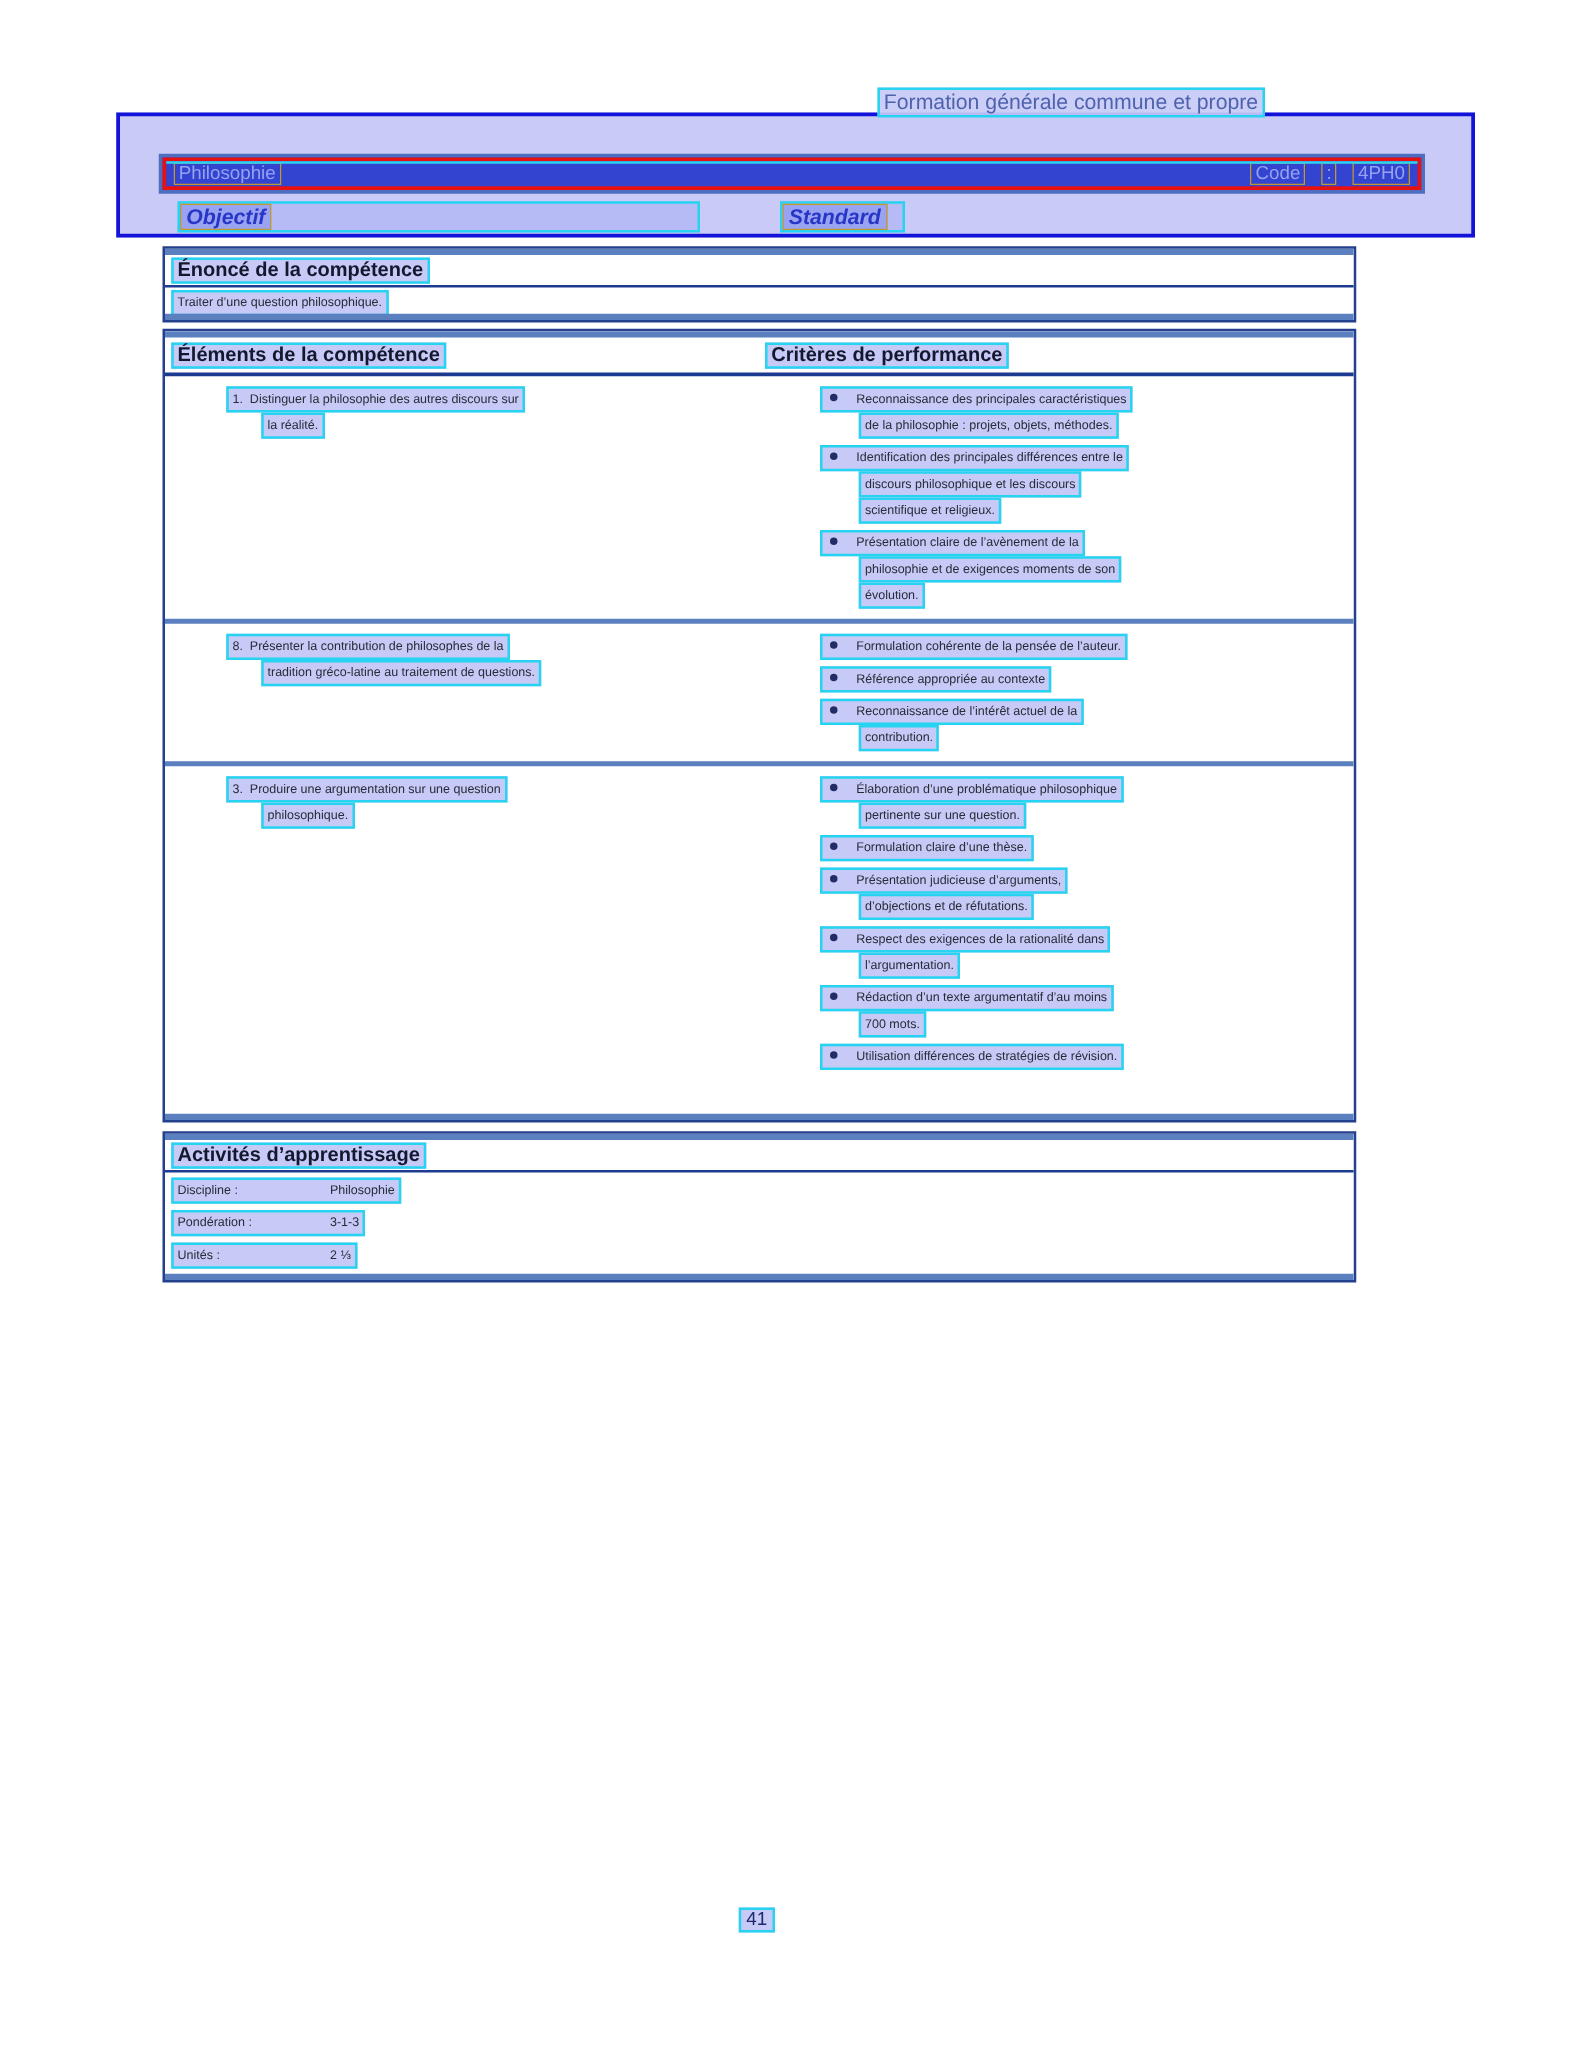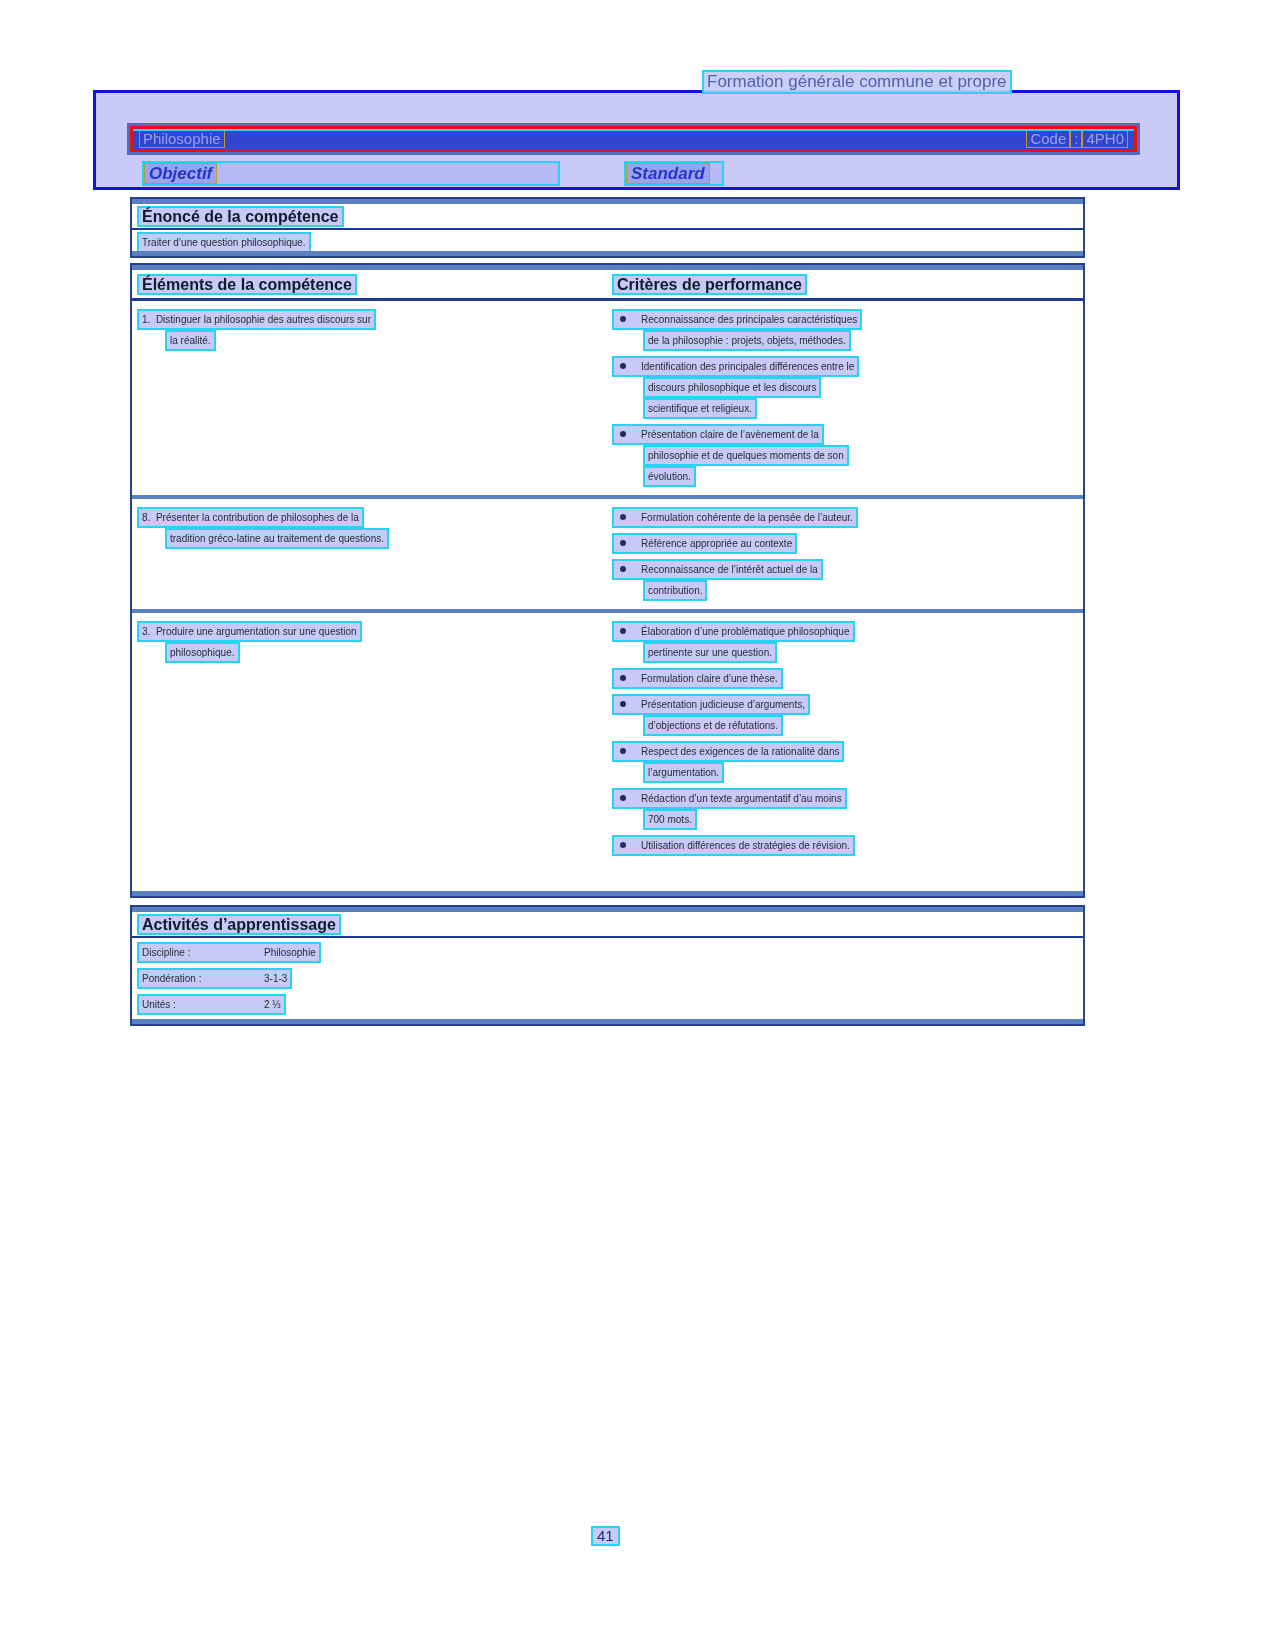--- a/index.html
+++ b/index.html
@@ -39,21 +39,21 @@
   .bar-inner{
     height:100%;border:3px solid #e61212;background:#3344d0;
     position:relative;display:flex;align-items:center;justify-content:space-between;
     padding:0 6px;box-sizing:border-box;
   }
   .bar-inner::before{content:"";position:absolute;top:0;left:0;right:0;height:2px;background:#2ad4f2;}
   .wbox{
     border:1px solid #c0992a;color:#96a2f0;font-size:15px;
     padding:0 3px;line-height:16px;white-space:pre;
   }
-  .code-group{display:flex;gap:0;align-items:center;padding-left:44px;}
+  .code-group{display:flex;gap:13px;align-items:center;padding-left:44px;}
   .head-band{
     position:absolute;top:68px;height:25px;
     background:#b6bbf5;border:2px solid #26d3f0;box-sizing:border-box;
     display:flex;align-items:center;
   }
   .band-obj{left:46px;width:418px;}
   .band-std{left:528px;width:100px;}
   .wword{
     border:1px solid #c0992a;background:#9aa2f2;color:#2636c6;
     font-style:italic;font-weight:bold;font-size:17px;line-height:19px;padding:0 4px;
@@ -69,21 +69,21 @@
   .nav-div-thick{height:3px;background:#1c3a8f;}
   .sec-hdr{padding:2px 0 1px 5px;}
   .sec-body{padding:2px 0 1px 5px;}
   .sec-enonce{top:197px;height:61px;}
   .sec-table{top:263px;height:635px;}
   .sec-activites{top:905px;height:121px;}
   
   .thead{display:flex;padding:4px 0 3px 0;}
   .hdr-el{width:478px;box-sizing:border-box;padding-left:5px;}
   .hdr-cr{flex:1;padding-left:2px;}
-  .trow{display:flex;}
+  .trow{display:flex;padding-left:44px;}
   .col-el{width:478px;box-sizing:border-box;padding:8px 14px 8px 5px;}
   .col-cr{flex:1;box-sizing:border-box;padding:8px 8px 8px 2px;}
   .row-sep{height:4px;background:#5b80bf;}
   .el-line{margin-bottom:0;}
   .el-cont{margin-left:28px;}
   .cr-item{margin-bottom:5px;}
   .cr-item:last-child{margin-bottom:0;}
   .cr-cont{margin-left:31px;}
   .dot{
     display:inline-block;width:6px;height:6px;border-radius:50%;
@@ -160,21 +160,21 @@
               <div class="cr-first"><span class="hl hl-b"><span class="dot"></span><span>Reconnaissance des principales caractéristiques</span></span></div>
               <div class="cr-cont"><span class="hl">de la philosophie : projets, objets, méthodes.</span></div>
             </div>
             <div class="cr-item">
               <div class="cr-first"><span class="hl hl-b"><span class="dot"></span><span>Identification des principales différences entre le</span></span></div>
               <div class="cr-cont"><span class="hl">discours philosophique et les discours</span></div>
               <div class="cr-cont"><span class="hl">scientifique et religieux.</span></div>
             </div>
             <div class="cr-item">
               <div class="cr-first"><span class="hl hl-b"><span class="dot"></span><span>Présentation claire de l’avènement de la</span></span></div>
-              <div class="cr-cont"><span class="hl">philosophie et de quelques moments de son</span></div>
+              <div class="cr-cont"><span class="hl">philosophie et de exigences moments de son</span></div>
               <div class="cr-cont"><span class="hl">évolution.</span></div>
             </div>
           </div>
         </div>
         <div class="row-sep"></div>
         <div class="trow">
           <div class="col-el">
             <div class="el-line"><span class="hl">8.  Présenter la contribution de philosophes de la</span></div>
             <div class="el-line el-cont"><span class="hl">tradition gréco-latine au traitement de questions.</span></div>
           </div>

